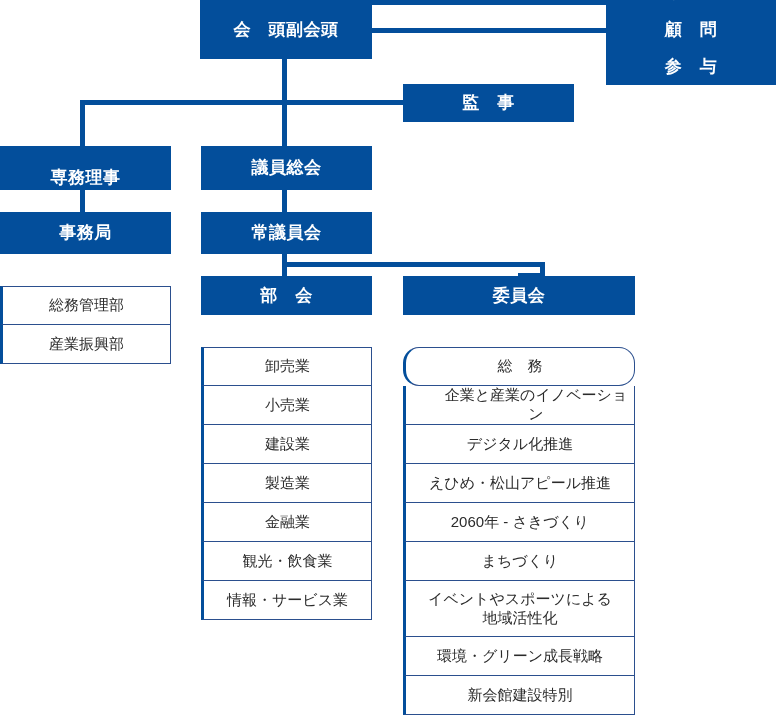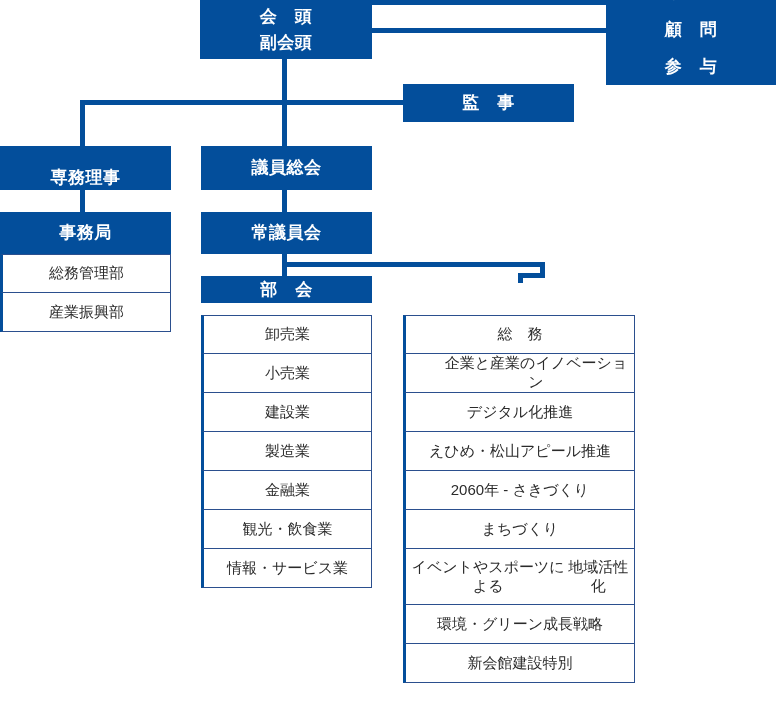--- a/index.html
+++ b/index.html
@@ -34,31 +34,32 @@
     display: flex;
     align-items: center;
     justify-content: center;
     text-align: center;
     font-size: 17px;
     font-weight: 700;
     letter-spacing: 0.5px;
     line-height: 1.5;
     box-sizing: border-box;
   }
-  .node.two-line { flex-direction: column; }
+  .node.two-line { flex-direction: row; }
   .node.two-line > span { display:block; }
   .node.stack {
     flex-direction: column;
     justify-content: center;
     gap: 14px;
   }
   
   .listbox {
     position: absolute;
     box-sizing: border-box;
+    margin-top: 32px;
   }
   .item {
     background: #ffffff;
     border-left: 3px solid #034e9b;
     border-right: 1px solid #2b4f8e;
     border-bottom: 1px solid #2b4f8e;
     border-top: none;
     box-sizing: border-box;
     display: flex;
     align-items: center;
@@ -123,24 +124,27 @@
   </div>
 
   <div class="node" style="left:0px; top:212px; width:171px; height:42px;">
     <span>事務局</span>
   </div>
 
   <div class="node" style="left:201px; top:212px; width:171px; height:42px;">
     <span>常議員会</span>
   </div>
 
-  <div class="node" style="left:201px; top:276px; width:171px; height:27px;">
+  <div class="node" style="left:201px; top:276px; width:171px; height:39px;">
     <span>部　会</span>
   </div>
 
+  <div class="node" style="left:403px; top:276px; width:232px; height:39px;">
+    <span>委員会</span>
+  </div>
 
   <div class="listbox" style="left:0px; top:254px; width:171px;">
       <div class="item first" style="height: 39px;">
         <span>総務管理部</span>
       </div>
       <div class="item" style="height: 39px;">
         <span>産業振興部</span>
       </div>
     </div>
 
@@ -162,39 +166,39 @@
       </div>
       <div class="item" style="height: 39px;">
         <span>観光・飲食業</span>
       </div>
       <div class="item" style="height: 39px;">
         <span>情報・サービス業</span>
       </div>
     </div>
 
   <div class="listbox" style="left:403px; top:315px; width:232px;">
-      <div class="item first" style="height: 39px;">
+      <div class="item first" style="height: 39px; border-radius: 16px;">
         <span>総　務</span>
       </div>
       <div class="item" style="height: 39px; padding-left: 36px;">
         <span>企業と産業のイノベーション</span>
       </div>
       <div class="item" style="height: 39px;">
         <span>デジタル化推進</span>
       </div>
       <div class="item" style="height: 39px;">
         <span>えひめ・松山アピール推進</span>
       </div>
       <div class="item" style="height: 39px;">
         <span>2060年 - さきづくり</span>
       </div>
       <div class="item" style="height: 39px;">
         <span>まちづくり</span>
       </div>
-      <div class="item tall" style="height: 56px; flex-direction: row;">
+      <div class="item tall" style="height: 56px; flex-direction: column;">
         <span style="display: block;">イベントやスポーツによる</span>
         <span style="display: block;">地域活性化</span>
       </div>
       <div class="item" style="height: 39px;">
         <span>環境・グリーン成長戦略</span>
       </div>
       <div class="item" style="height: 39px;">
         <span>新会館建設特別</span>
       </div>
     </div>

